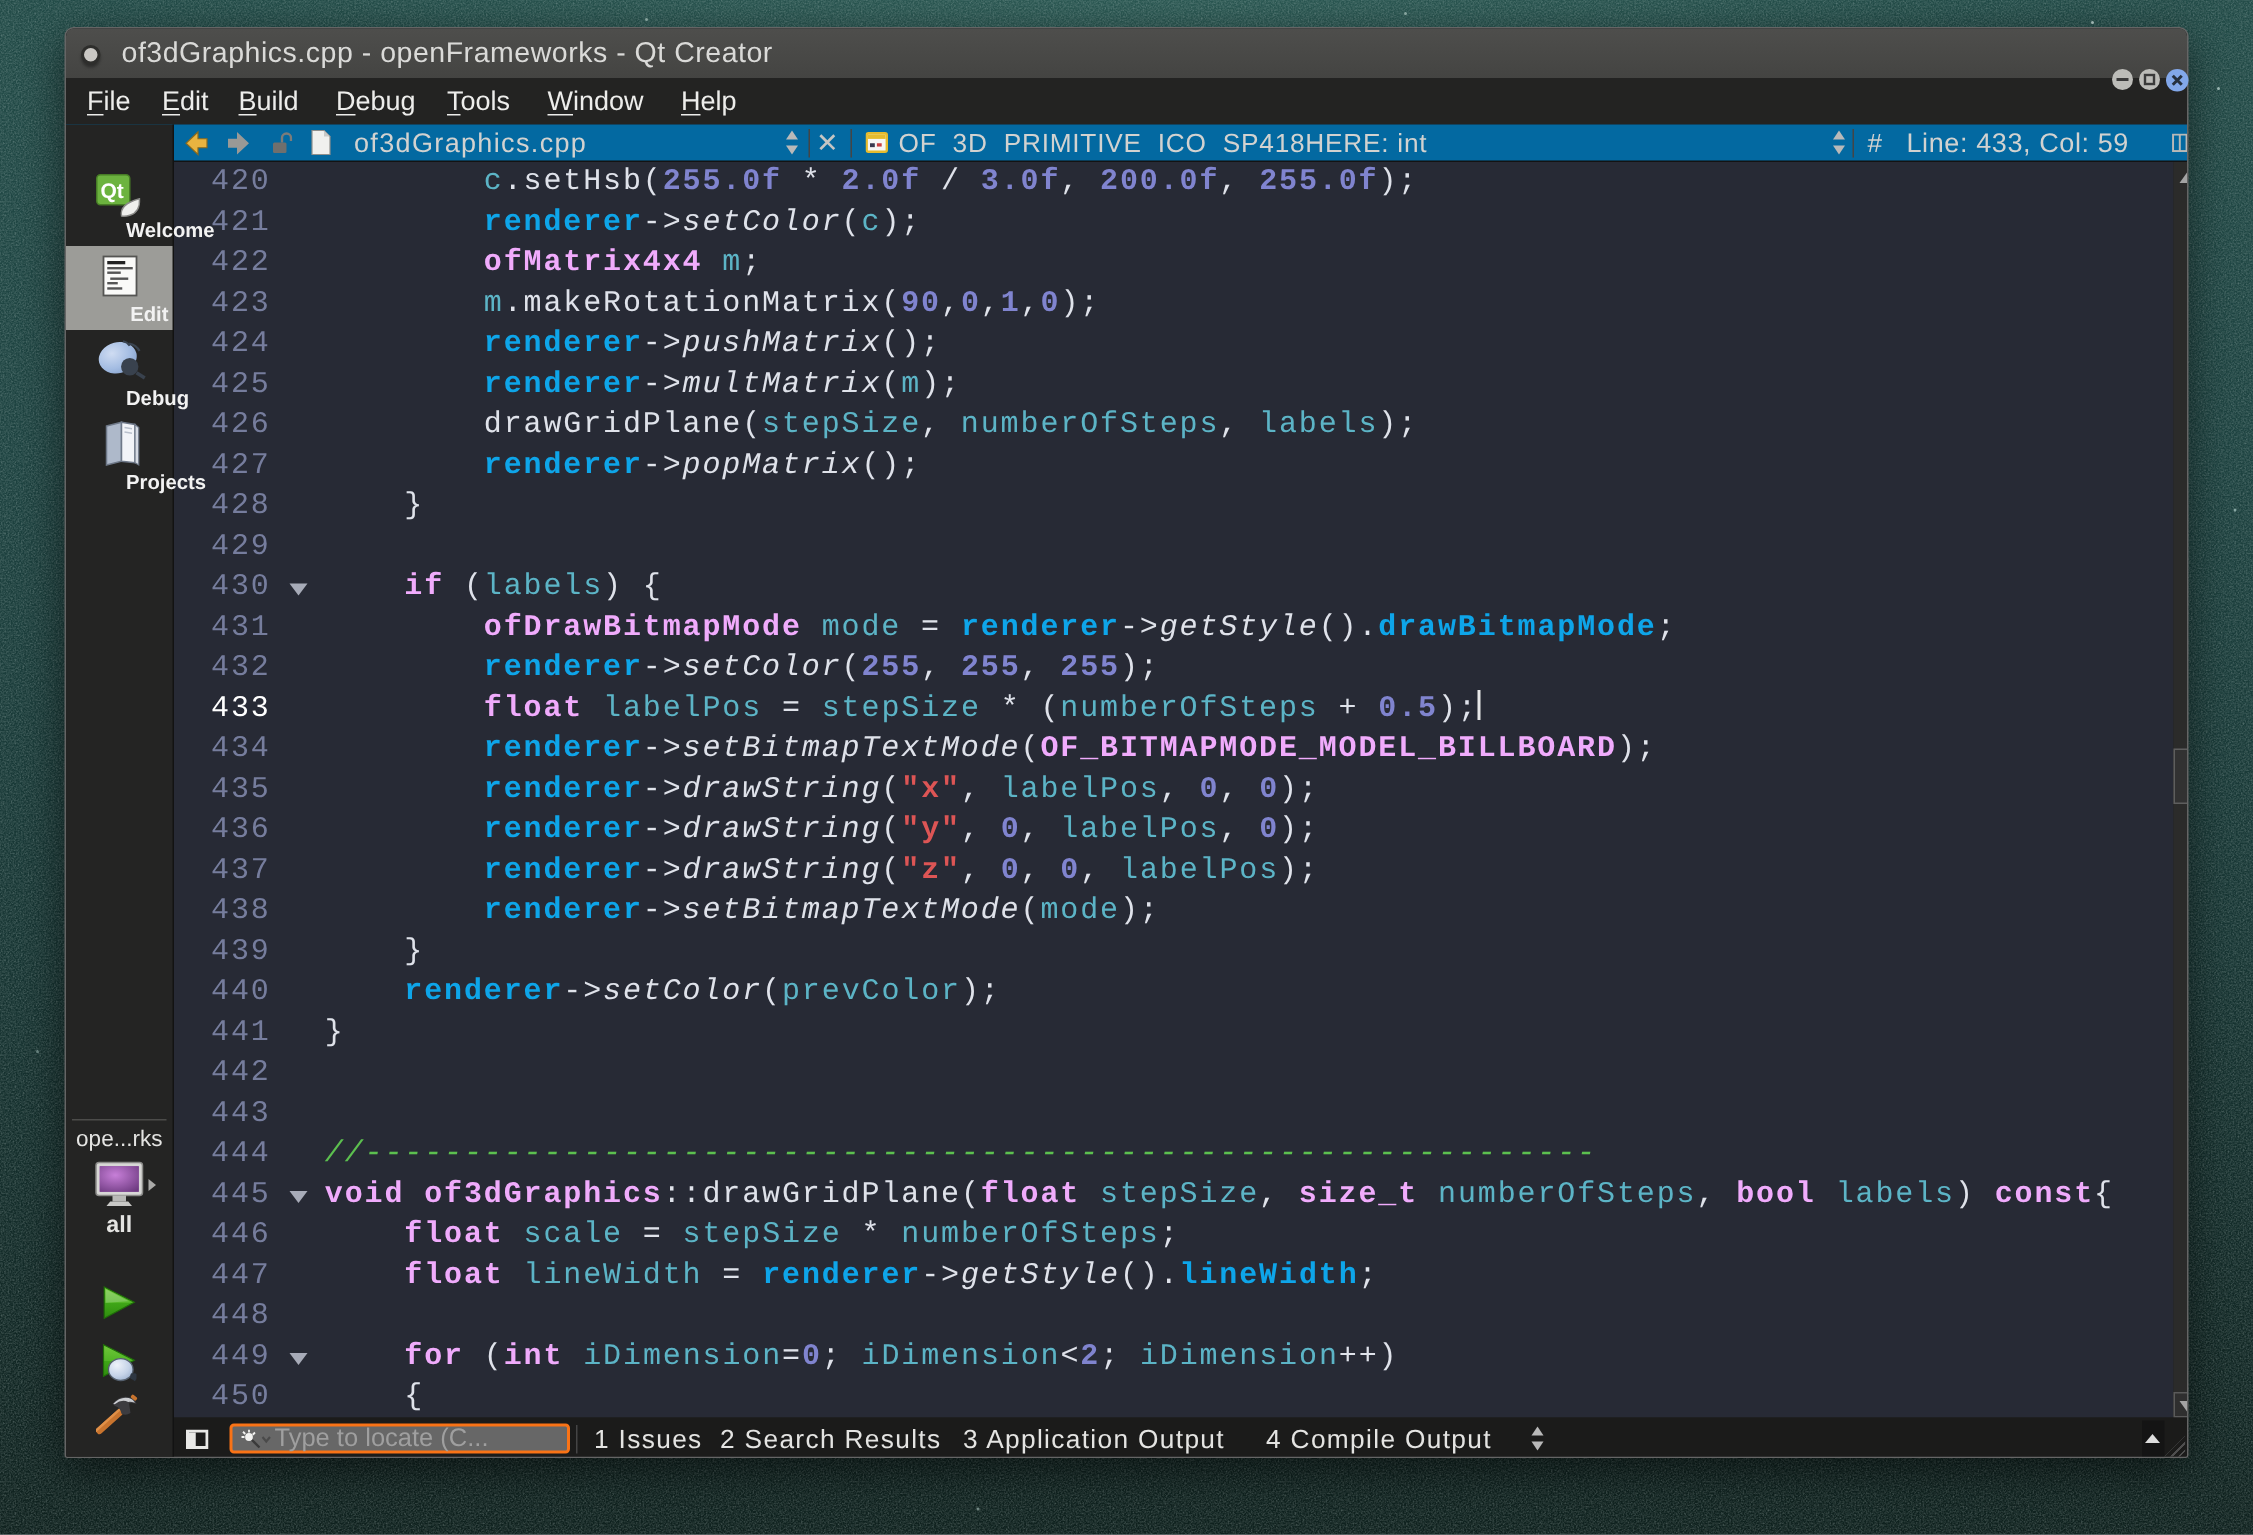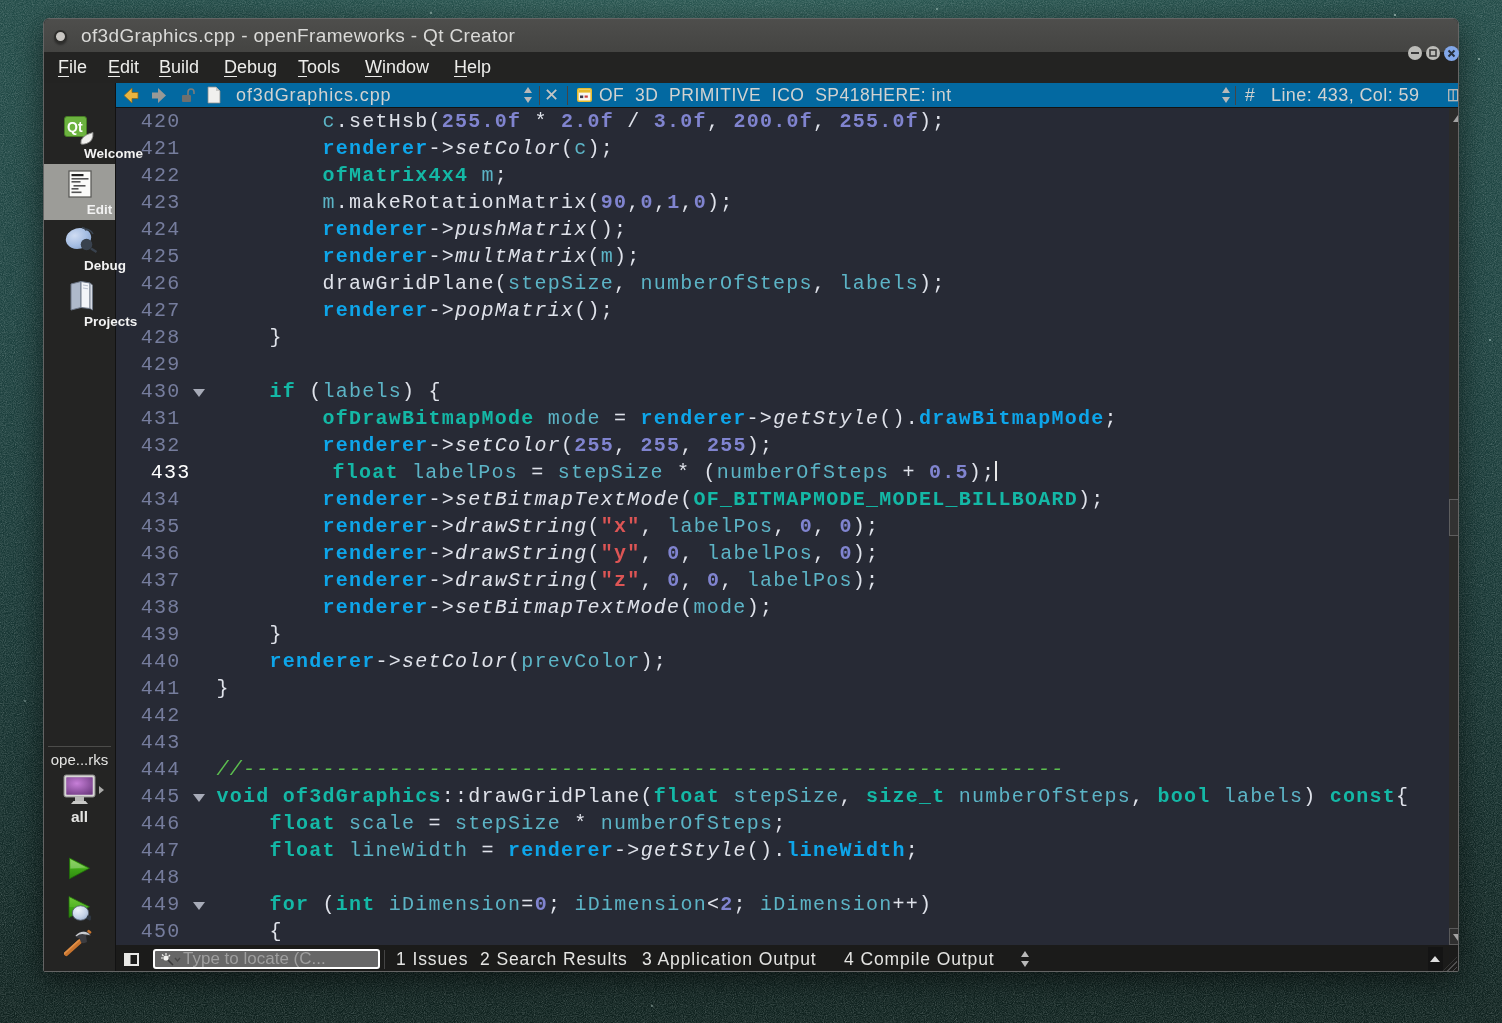--- a/index.html
+++ b/index.html
@@ -37,43 +37,43 @@
 .mode { position:absolute; left:0; width:71px; height:56px; text-align:center; }
 .mode .lbl { position:absolute; left:0; bottom:3px; width:100%; font-size:13.5px; font-weight:bold; color:#f2f2f2;padding-left:40px; }
 .mode.sel { background:#9c9c98; }
 .sb-sep { position:absolute; left:4px; top:663px; width:63px; height:1px; background:#4c4c4a; }
 .sb-small { position:absolute; left:0; width:71px; text-align:center; color:#e4e4e2; font-size:15px; }
 
 .editor { position:absolute; left:72px; top:89px; width:1333px; height:837px; background:#272a35; overflow:hidden;
   font-family:"Liberation Mono", monospace; font-size:20px; letter-spacing:1.25px; }
 .row { position:relative; height:27px; line-height:27px; white-space:pre; }
 .ln { display:inline-block; width:64.5px; text-align:right; color:#767d9d; }
-.ln.cur { color:#ffffff;margin-left:10px; }
+.ln.cur { color:#ffffff; }
 .foldc { display:inline-block; width:36px; position:relative; height:27px; vertical-align:top; }
 .foldm { position:absolute; left:12px; top:11px; width:0; height:0; border-left:6.5px solid transparent; border-right:6.5px solid transparent; border-top:8px solid #a7abb8; }
 .code { color:#dfe2ea; }
-.k { color:#14b8a6; font-weight:bold; }
+.k { color:#f0abfc; font-weight:bold; }
 .n { color:#8084cf; font-weight:bold; }
 .g { color:#0ea5e9; font-weight:bold; }
 .v { color:#5cb4c6; }
 .i { font-style:italic; }
 .s { color:#dd5555; font-weight:bold; }
 .c { color:#5cc04f; font-style:italic; }
 .cursor { display:inline-block; width:2px; height:20px; background:#e8e8e8; vertical-align:-3px; }
 
 .vscroll { position:absolute; left:1405px; top:89px; width:19px; height:837px; background:#2b2b2a; }
 .varr { width:0; height:0; position:absolute; left:4px; }
 .vscroll .up { top:7px; border-left:5.5px solid transparent; border-right:5.5px solid transparent; border-bottom:7px solid #a3a3a3; }
 .vscroll .thumb { position:absolute; left:0px; top:391px; width:18px; height:37px; background:#323232; border:1px solid #5e5e5e; }
 .vscroll .dnbox { position:absolute; left:0px; top:820px; width:18px; height:17px; background:#2f2f2f; border:1px solid #5a5a5a; }
 .vscroll .dn { top:826px; border-left:5.5px solid transparent; border-right:5.5px solid transparent; border-top:7px solid #a3a3a3; }
 
 .statusbar { position:absolute; left:0; top:926px; width:100%; height:28px; background:#1b1b1a; }
 .stext { position:absolute; top:0; line-height:28px; font-size:17.5px; letter-spacing:0.9px; color:#e4e4e2; white-space:pre; }
-.locator { position:absolute; left:109px; top:4px; width:227px; height:20px; background:#676767; border:2px solid #ffffff; border-radius:3px; }
+.locator { position:absolute; left:109px; top:4px; width:227px; height:20px; background:#676767; border:2px solid #f97316; border-radius:3px; }
 .locator .ph { position:absolute; left:28px; top:-2px; line-height:20px; font-size:17px; color:#9f9f9f; }
 .smax { position:absolute; left:1384px; top:2px; width:15px; height:24px; background:#141414; }
 .smax .a { position:absolute; left:2px; top:9px; width:0; height:0; border-left:5.5px solid transparent; border-right:5.5px solid transparent; border-bottom:6px solid #dddddd; }
 .grip { position:absolute; right:1px; bottom:1px; width:15px; height:15px;
   background:repeating-linear-gradient(135deg, transparent 0 2.6px, #4e4e4e 2.6px 3.6px);
   clip-path:polygon(100% 0, 100% 100%, 0 100%); }
 .spin { position:absolute; width:9px; height:16px; }
 .spin:before, .spin:after { content:""; position:absolute; left:0; width:0; height:0; border-left:4.5px solid transparent; border-right:4.5px solid transparent; }
 .spin:before { top:0; border-bottom:6px solid #b9b9b9; }
 .spin:after { bottom:0; border-top:6px solid #b9b9b9; }

